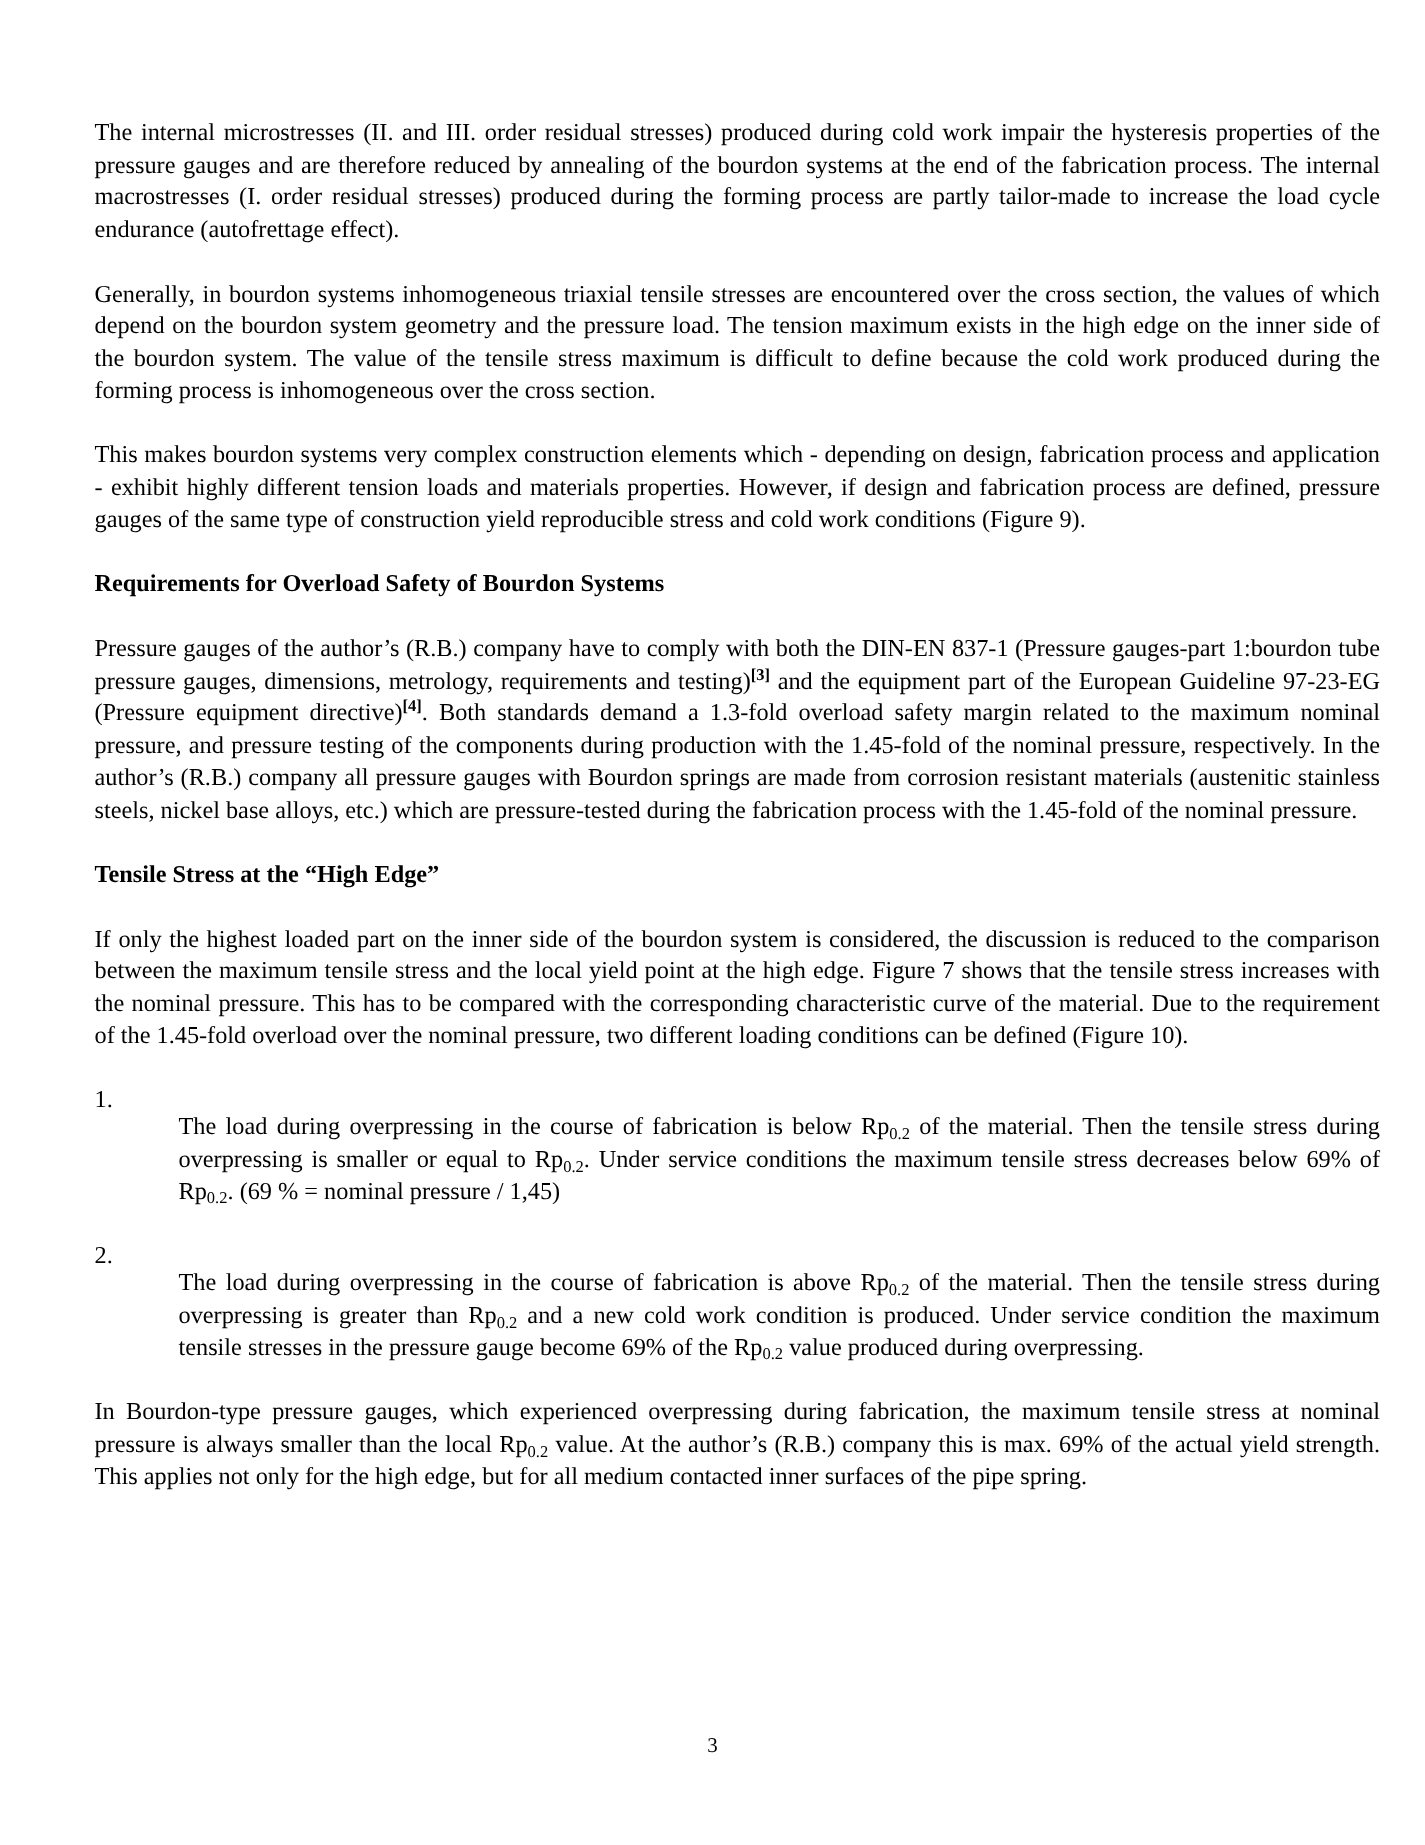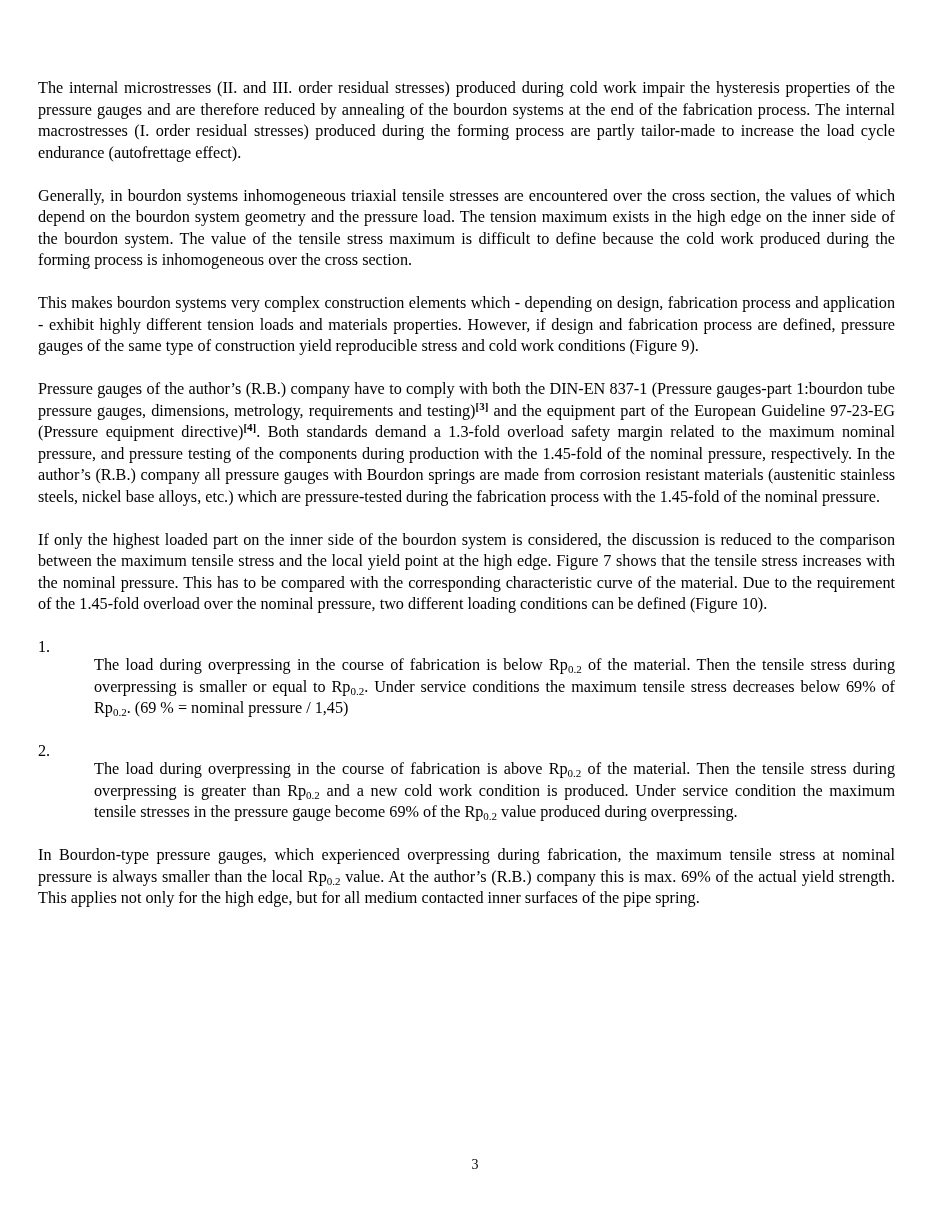--- a/index.html
+++ b/index.html
@@ -1,41 +1,43 @@
 <!DOCTYPE html>
 <html><head>
 <meta charset="utf-8">
 <style>
   html, body { margin: 0; padding: 0; background: #ffffff; }
   body { width: 950px; height: 1230px; position: relative; overflow: hidden;
          font-family: "Liberation Serif", "DejaVu Serif", serif; color: #000; }
-  .page { position: absolute; left: 38px; top: 78px; width: 857px; }
+  .page { position: absolute; left: 63px; top: 78px; width: 857px; }
   p { margin: 0; font-size: 16.2px; line-height: 21.5px; text-align: justify; }
   .para { margin-bottom: 21.5px; }
   h3 { margin: 0 0 21.5px 0; font-size: 16.2px; line-height: 21.5px; font-weight: bold; }
   sub { font-size: 11px; vertical-align: -3px; line-height: 0; }
   sup { font-size: 11px; vertical-align: 6px; line-height: 0; font-weight: bold; }
   .list-item { display: flex; margin-bottom: 21.5px; }
   .list-num { width: 56px; flex: 0 0 56px; font-size: 16.2px; line-height: 21.5px; }
   .list-body { flex: 1; margin-top: 18px; }
   .page-number { position: absolute; top: 1157px; left: 0; width: 950px; text-align: center;
                  font-size: 14px; }
 </style>
 </head>
 <body>
 
 <div class="page">
 
   <p class="para">The internal microstresses (II. and III. order residual stresses) produced during cold work impair the hysteresis properties of the pressure gauges and are therefore reduced by annealing of the bourdon systems at the end of the fabrication process. The internal macrostresses (I. order residual stresses) produced during the forming process are partly tailor-made to increase the load cycle endurance (autofrettage effect).</p>
   <p class="para">Generally, in bourdon systems inhomogeneous triaxial tensile stresses are encountered over the cross section, the values of which depend on the bourdon system geometry and the pressure load. The tension maximum exists in the high edge on the inner side of the bourdon system. The value of the tensile stress maximum is difficult to define because the cold work produced during the forming process is inhomogeneous over the cross section.</p>
   <p class="para">This makes bourdon systems very complex construction elements which - depending on design, fabrication process and application - exhibit highly different tension loads and materials properties. However, if design and fabrication process are defined, pressure gauges of the same type of construction yield reproducible  stress and cold work conditions (Figure 9).</p>
 
+  <h3>Requirements for Overload Safety of Bourdon Systems</h3>
 
   <p class="para"><span>Pressure gauges of the author’s (R.B.) company have to comply with both the DIN-EN 837-1 (Pressure gauges-part 1:bourdon tube pressure gauges, dimensions, metrology, requirements and testing)</span><sup>[3]</sup><span> and the equipment part of the European Guideline 97-23-EG (Pressure equipment directive)</span><sup>[4]</sup><span>. Both standards demand a 1.3-fold overload safety margin related to the maximum nominal pressure, and pressure testing of the components during production with the 1.45-fold of the nominal pressure, respectively. In the author’s (R.B.) company all pressure gauges with Bourdon springs are made from corrosion resistant materials (austenitic stainless steels, nickel base alloys, etc.) which are pressure-tested during the fabrication process with the 1.45-fold of the nominal pressure.</span></p>
 
+  <h3>Tensile Stress at the “High Edge”</h3>
 
   <p class="para">If only the highest loaded part on the inner side of the bourdon system is considered, the discussion is reduced to the comparison between the maximum tensile stress and the local yield point at the high edge. Figure 7 shows that the tensile stress increases with the nominal pressure. This has to be compared with the corresponding characteristic curve of the material. Due to the requirement of the 1.45-fold overload over the nominal pressure, two different loading conditions can be defined (Figure 10).</p>
 
   <div class="list-item">
     <div class="list-num">1.</div>
     <p class="list-body"><span>The load during overpressing in the course of fabrication is below </span><span>Rp</span><sub>0.2</sub><span> of the      material.   Then   the tensile stress during overpressing is smaller or equal to </span><span>Rp</span><sub>0.2</sub><span>. Under service conditions the maximum tensile stress decreases below 69% of </span><span>Rp</span><sub>0.2</sub><span>. (69 % = nominal pressure  / 1,45)</span></p>
   </div>
 
   <div class="list-item">
     <div class="list-num">2.</div>

